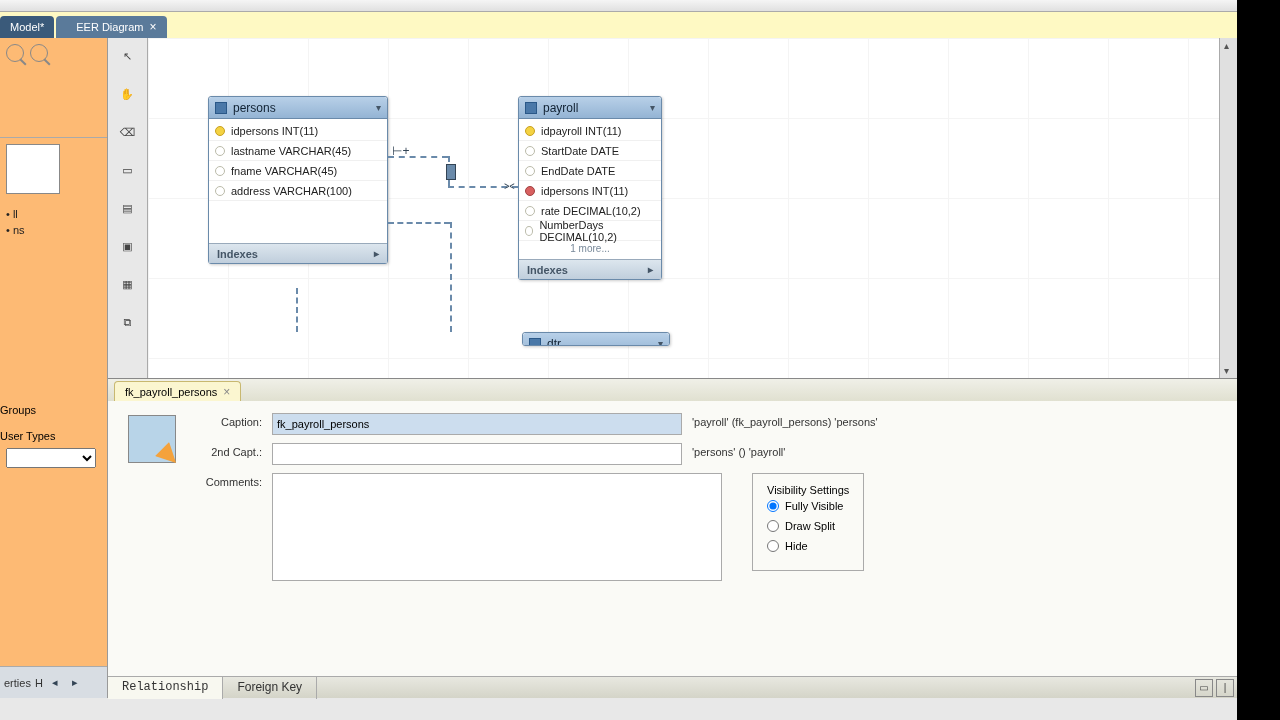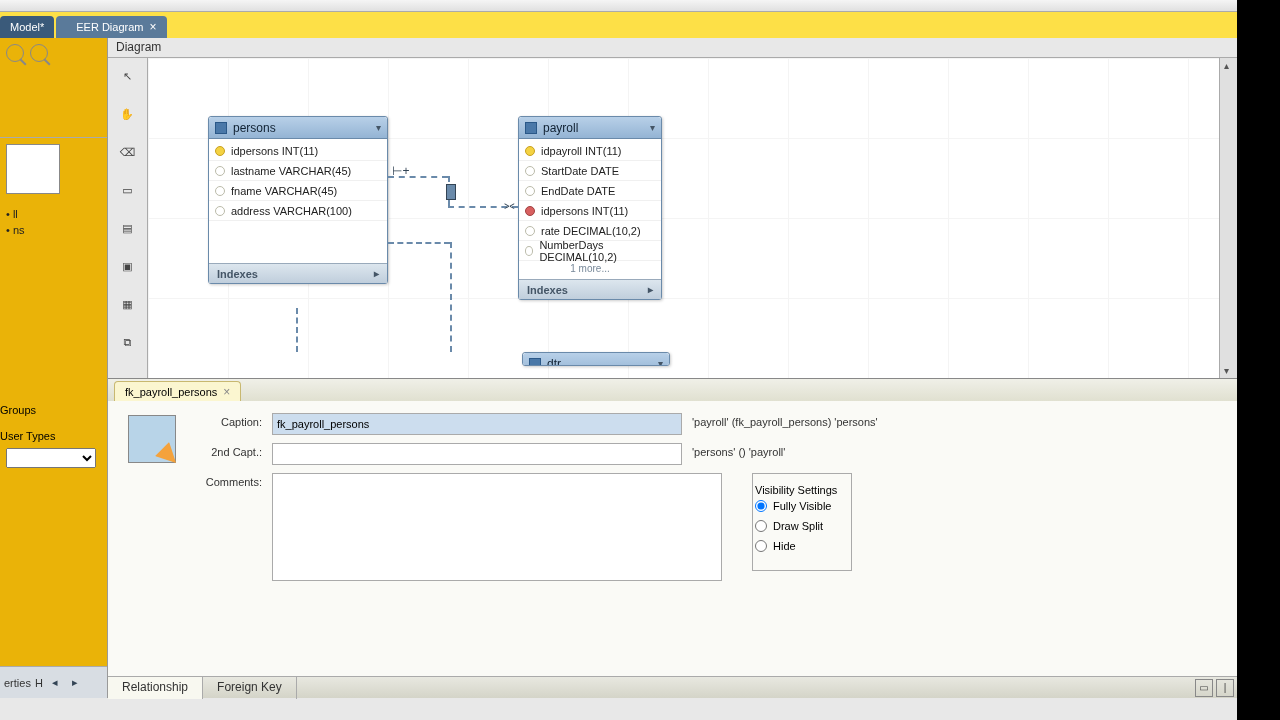--- a/index.html
+++ b/index.html
@@ -3,28 +3,28 @@
 <meta charset="utf-8">
 <style>
 * { box-sizing: border-box; margin: 0; padding: 0; font-family: Tahoma, Arial, sans-serif; font-size: 11px; }
 html, body { width: 1280px; height: 720px; overflow: hidden; background: #000; }
 .app { width: 1237px; height: 720px; background: #e8e8e8; position: relative; }
 
 
 .menubar { height: 12px; background: linear-gradient(#f5f5f5,#e0e0e0); border-bottom: 1px solid #aaa; }
 
 
-.doctabs { height: 26px; background: #fde047; display: flex; align-items: flex-end; }
+.doctabs { height: 26px; background: #fef9c3; display: flex; align-items: flex-end; }
 .doctab { height: 22px; padding: 3px 10px; color: #fff; background: #3a5a7a; border-top-left-radius: 4px; border-top-right-radius: 4px; margin-right: 2px; display: flex; align-items: center; gap: 6px; font-size: 12px; }
 .doctab.active { background: #5a7a9a; padding-left: 20px; }
 .doctab .close { color: #fff; font-size: 12px; }
 
 
 .main { display: flex; height: calc(100% - 12px - 26px - 22px); }
-.sidebar-left { width: 108px; background: #eab308; border-right: 1px solid #999; display: flex; flex-direction: column; }
+.sidebar-left { width: 108px; background: #fdba74; border-right: 1px solid #999; display: flex; flex-direction: column; }
 .nav-preview { height: 100px; border-bottom: 1px solid #aaa; padding: 6px; display: flex; gap: 6px; align-items: flex-start; }
 .zoom-icon { width: 18px; height: 18px; border: 1px solid #888; border-radius: 50%; position: relative; }
 .zoom-icon::after { content:''; position:absolute; width:8px;height:2px;background:#888; bottom:-2px; right:-4px; transform:rotate(45deg);}
 .preview-box { width: 54px; height: 50px; border: 1px solid #888; background: #fff; margin-top: 20px; }
 .tree { flex: 1; padding: 6px; font-size: 12px; color: #222; }
 .tree .item { padding: 2px 0; cursor: default; }
 .selector { padding: 6px; }
 .selector select { width: 90px; height: 20px; }
 
 .center { flex: 1; display: flex; flex-direction: column; }
@@ -66,27 +66,27 @@
 .propbody { flex:1; padding:12px 20px; display:flex; gap:16px; background:#fafaf6;}
 .propicon{width:48px;height:48px;background:#b8d4e8;border:1px solid #888;position:relative;margin-top:2px;}
 .propicon::after{content:'';position:absolute;width:20px;height:20px;background:#f4a23c;bottom:-4px;right:-4px;transform:rotate(45deg);clip-path:polygon(0 0,100% 50%,0 100%);}
 .formcol{display:flex;flex-direction:column;gap:8px;}
 .formrow{display:flex;align-items:flex-start;gap:10px;}
 .formrow label{width:70px;text-align:right;color:#333;padding-top:3px;}
 .formrow input[type=text]{width:410px;height:22px;border:1px solid #aaa;padding:0 4px;background:#fff;}
 .formrow input.sel{background:#cde;}
 .formrow textarea{width:450px;height:108px;border:1px solid #aaa;resize:none;}
 .readout{color:#333;padding-top:3px;}
-.visbox{border:1px solid #aaa;padding:10px 14px 14px 2px;position:relative;margin-left:20px;}
+.visbox{border:1px solid #aaa;padding:10px 14px 14px 14px;position:relative;margin-left:20px;}
 .radio-row{display:flex;align-items:center;gap:6px;padding:4px 0;}
 .radio-row input{width:12px;height:12px;}
 
 .bottomtabs{height:22px;background:linear-gradient(#e8e8e0,#d4d4c8);display:flex;align-items:center;border-top:1px solid #aaa;}
 .btab{height:22px;padding:3px 14px;border-right:1px solid #aaa;font-size:12px;color:#333;}
-.btab.active{background:#f8f8f0;}
+.btab.active{background:#f8f8f0;font-family:Liberation Mono, monospace;}
 .bottomtabs .spacer{flex:1;}
 .panel-btn{width:18px;height:18px;border:1px solid #888;margin-right:3px;display:flex;align-items:center;justify-content:center;font-size:10px;color:#444;}
 
 .leftbottom{height:32px;background:#d8dde3;border-top:1px solid #aaa;display:flex;align-items:center;gap:4px;padding:0 4px;font-size:11px;color:#333;}
 .leftbottom .nav{width:16px;height:16px;display:flex;align-items:center;justify-content:center;color:#345;}
 
 .statusbar{height:22px;background:#2a4a6a;color:#fff;display:flex;align-items:center;padding:0 8px;font-size:11px;}
 .statusbar .spacer{flex:1;}
 .statusbar .sbtn{width:16px;height:14px;border:1px solid #8ab;margin-left:3px;}
 </style>
@@ -128,21 +128,20 @@
       <div style="flex:1;"></div>
       <div class="leftbottom">
         <span>erties</span>
         <span>H</span>
         <span class="nav">◂</span>
         <span class="nav">▸</span>
       </div>
     </div>
 
     <div class="center">
-      <div class="diagram-title">Diagram</div>
       <div class="diagram-area">
         <div class="toolbox">
           <div class="tool">↖</div>
           <div class="tool">✋</div>
           <div class="tool">⌫</div>
           <div class="tool">▭</div>
           <div class="tool">▤</div>
           <div class="tool">▣</div>
           <div class="tool">▦</div>
           <div class="tool">⧉</div>

